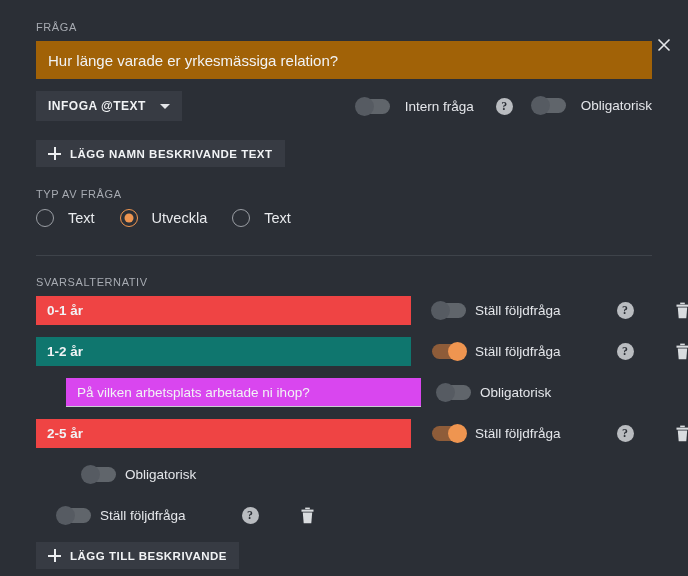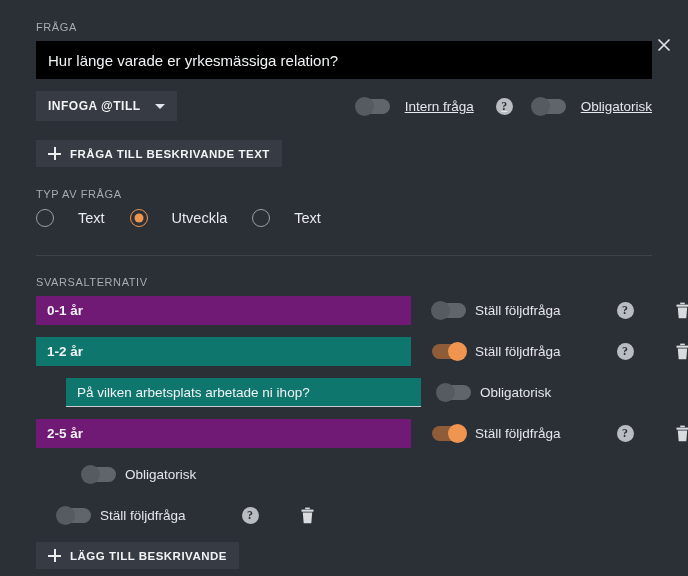--- a/index.html
+++ b/index.html
@@ -49,21 +49,21 @@
     margin-top: 21px;
     margin-bottom: 8px;
     text-transform: uppercase;
   }
 
   .question-input {
     display: flex;
     align-items: center;
     width: 616px;
     height: 38px;
-    background: #000000;
+    background: #a16207;
     border: none;
     color: #f1f3f5;
     font-size: 15px;
     font-family: "Liberation Sans", sans-serif;
     padding: 0 12px;
     outline: none;
   }
 
   
   .meta-row {
@@ -92,23 +92,21 @@
     width: 0; height: 0;
     border-left: 5px solid transparent;
     border-right: 5px solid transparent;
     border-top: 5px solid #e3e5e8;
   }
 
   .meta-spacer { flex: 1; }
 
   .toggle-group {
     display: flex;
-    align-items: center;
     gap: 15px;
-    text-decoration: underline;
   }
   .toggle-group + .toggle-group { margin-left: 22px; }
 
   
   .switch {
     position: relative;
     width: 34px;
     height: 15px;
     border-radius: 8px;
     background: #60656b;
@@ -187,21 +185,21 @@
 
   
   .radio-row {
     display: flex;
     align-items: center;
     margin-top: 9px;
   }
   .radio-item {
     display: flex;
     align-items: center;
-    gap: 24px;
+    gap: 14px;
     cursor: pointer;
     margin-right: 25px;
   }
   .radio {
     width: 18px;
     height: 18px;
     border-radius: 50%;
     border: 1.6px solid #9a9ea4;
     position: relative;
     flex: none;
@@ -235,21 +233,21 @@
     align-items: center;
     height: 29px;
     margin-bottom: 12px;
   }
   .option-row.focused .option-input {
     background: #0f766e;
   }
   .option-input {
     width: 375px;
     height: 29px;
-    background: #701a75;
+    background: #ef4444;
     border: none;
     outline: none;
     color: #f1f3f5;
     font-size: 13.5px;
     font-weight: bold;
     font-family: "Liberation Sans", sans-serif;
     padding: 0 11px;
     flex: none;
   }
   .option-controls {
@@ -273,21 +271,21 @@
   .followup-row {
     display: flex;
     align-items: center;
     height: 29px;
     margin-bottom: 12px;
     padding-left: 30px;
   }
   .followup-input {
     width: 355px;
     height: 29px;
-    background: #0f766e;
+    background: #d946ef;
     border: none;
     outline: none;
     color: #f1f3f5;
     font-size: 13.5px;
     font-family: "Liberation Sans", sans-serif;
     padding: 0 11px;
     flex: none;
     position: relative;
   }
   .followup-input.focused {
@@ -317,21 +315,21 @@
   </button>
 
   <div class="content">
 
     <div class="field-label">FRÅGA</div>
 
     <input class="question-input" type="text" value="Hur länge varade er yrkesmässiga relation?" style="">
 
     <div class="meta-row">
       <button class="insert-name-btn">
-        <span>INFOGA @TILL</span>
+        <span>INFOGA @TEXT</span>
         <span class="caret"></span>
       </button>
 
       <span class="meta-spacer"></span>
 
       <div class="toggle-group">
         <div class="switch">
           <span class="knob"></span>
         </div>
         <span class="switch-label">Intern fråga</span>
@@ -342,21 +340,21 @@
         <div class="switch" style="margin-left:4px;">
           <span class="knob"></span>
         </div>
         <span class="switch-label">Obligatorisk</span>
       </div>
     </div>
 
     <div class="add-descr-wrap">
       <button class="add-btn">
         <span class="plus"></span>
-        <span>FRÅGA TILL BESKRIVANDE TEXT</span>
+        <span>LÄGG NAMN BESKRIVANDE TEXT</span>
       </button>
     </div>
 
     <div class="field-label">TYP AV FRÅGA</div>
 
     <div class="radio-row">
       <div class="radio-item">
         <span class="radio"></span>
         <span class="radio-label">Text</span>
       </div>

